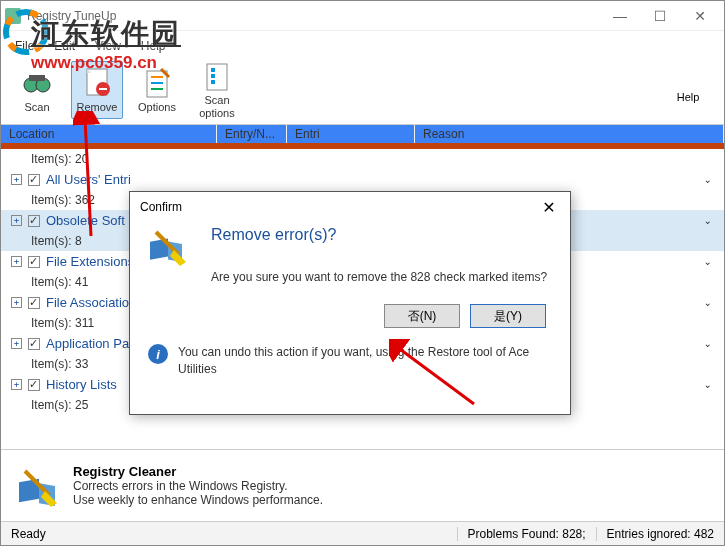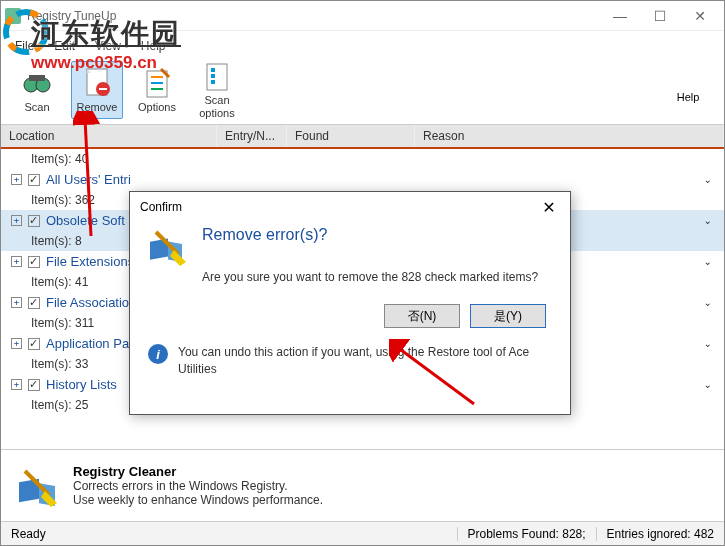--- a/index.html
+++ b/index.html
@@ -14,21 +14,21 @@
 .menubar { height: 24px; display: flex; align-items: flex-end; padding: 0 6px; gap: 4px; font-size: 12px; color: #333; }
 .menubar .menu-item { padding: 2px 8px; cursor: pointer; }
 
 .toolbar { height: 70px; display: flex; align-items: center; padding: 4px 10px; border-bottom: 1px solid #ccc; gap: 8px; }
 .tool-btn { width: 52px; height: 58px; display: flex; flex-direction: column; align-items: center; justify-content: center; gap: 2px; font-size: 11px; color: #333; border: 1px solid transparent; cursor: pointer; border-radius: 2px; }
 .tool-btn.active { background: #cce4f7; border: 1px solid #5a9bd4; }
 .tool-btn .ico { width: 32px; height: 32px; display: flex; align-items: center; justify-content: center; }
 .toolbar .spacer { flex: 1; }
 .help-btn { width: 52px; height: 58px; display: flex; flex-direction: column; align-items: center; justify-content: center; gap: 2px; font-size: 11px; cursor: pointer; }
 
-.columns { height: 24px; display: flex; align-items: center; border-bottom: 2px solid #c2410c; background: #e5e5e5; font-size: 12px; color: #333; }
+.columns { height: 24px; display: flex; align-items: center; border-bottom: 6px solid #c2410c; background: #3b82f6; font-size: 12px; color: #333; }
 .col { padding: 0 8px; border-right: 1px solid #eee; height: 100%; display: flex; align-items: center; }
 .col.c1 { width: 216px; }
 .col.c2 { width: 70px; text-align: right; }
 .col.c3 { width: 128px; }
 .col.c4 { flex: 1; }
 
 .tree { height: 290px; overflow: auto; font-size: 13px; }
 .tree-row { display: flex; align-items: center; height: 21px; padding-left: 10px; position: relative; }
 .tree-row.blue { color: #1a4f9c; }
 .tree-row.selected { background: #d9e8f5; }
@@ -44,21 +44,21 @@
 .footer .ftxt .ft { font-weight: bold; font-size: 13px; }
 .footer .ftxt .fd { font-size: 12px; color: #333; }
 
 .statusbar { position: absolute; bottom: 0; left: 0; right: 0; height: 24px; border-top: 1px solid #ccc; display: flex; align-items: center; font-size: 12px; background: #f3f3f3; }
 .statusbar .sl { padding: 0 10px; flex: 1; }
 .statusbar .sc { padding: 0 10px; border-left: 1px solid #ccc; }
 
 .dialog { position: absolute; left: 128px; top: 190px; width: 442px; height: 224px; background: #fff; border: 1px solid #555; box-shadow: 2px 2px 12px rgba(0,0,0,.3); z-index: 100; }
 .dialog .dtitle { height: 30px; display: flex; align-items: center; padding: 0 10px; font-size: 12px; }
 .dialog .dclose { position: absolute; right: 6px; top: 4px; width: 30px; height: 22px; display: flex; align-items: center; justify-content: center; font-size: 16px; cursor: pointer; }
-.dialog .dbody { padding: 4px 6px 8px 18px; display: flex; gap: 14px; }
+.dialog .dbody { padding: 4px 6px 8px 18px; display: flex; gap: 23px; }
 .dialog .dicon { width: 40px; height: 40px; flex-shrink: 0; }
 .dialog .dtext .dh { color: #1a4f9c; font-size: 16px; margin-bottom: 10px; }
 .dialog .dtext .dm { font-size: 12px; color: #333; line-height: 1.5; margin-top: 24px; }
 .dialog .dbtns { display: flex; justify-content: flex-end; gap: 10px; padding: 10px 24px; }
 .dialog .dbtn { width: 76px; height: 24px; border: 1px solid #888; background: #e1e1e1; font-size: 12px; cursor: pointer; display: flex; align-items: center; justify-content: center; }
 .dialog .dbtn.primary { outline: 1px solid #2a6fbf; outline-offset: -1px; }
 .dialog .dinfo { display: flex; gap: 10px; padding: 6px 18px 12px 18px; align-items: flex-start; }
 .dialog .dinfo .iico { width: 20px; height: 20px; border-radius: 50%; background: #2a6fbf; color: #fff; display: flex; align-items: center; justify-content: center; font-style: italic; font-weight: bold; font-size: 13px; flex-shrink: 0; }
 .dialog .dinfo .itxt { font-size: 12px; color: #333; line-height: 1.4; }
 
@@ -143,26 +143,26 @@
           <circle cx="16" cy="16" r="14" fill="#2a6fbf"></circle>
           <text x="16" y="23" text-anchor="middle" font-size="20" font-weight="bold" fill="#fff">?</text>
         </svg></div>
     <span>Help</span>
   </div>
 </div>
 
 <div class="columns">
   <div class="col c1">Location</div>
   <div class="col c2">Entry/N...</div>
-  <div class="col c3">Found</div>
+  <div class="col c3">Entri</div>
   <div class="col c4">Reason</div>
 </div>
 
 <div class="tree">
-  <div class="sub">Item(s): 40</div>
+  <div class="sub">Item(s): 20</div>
 
   <div class="tree-row blue">
     <div class="exp">+</div>
     <div class="chk"></div>
     <div class="lbl">All Users' Entri</div>
     <div class="chevron">⌄</div>
   </div>
   <div class="sub">Item(s): 362</div>
 
   <div class="tree-row blue selected">

